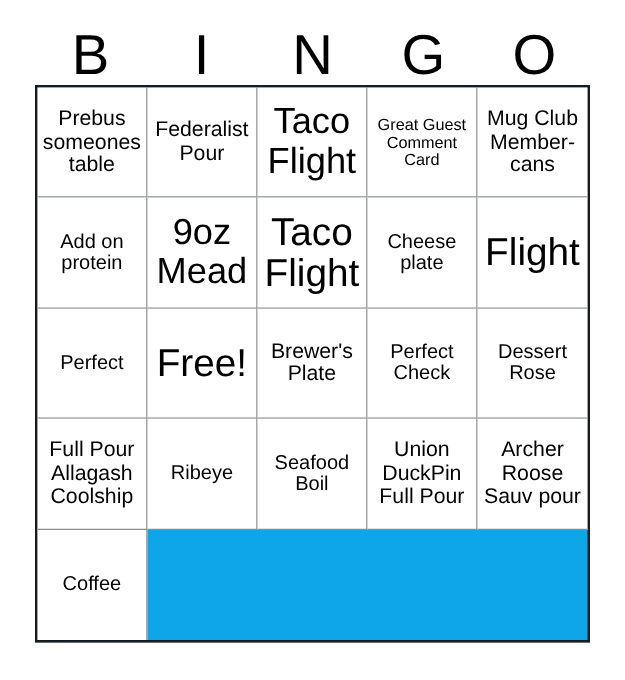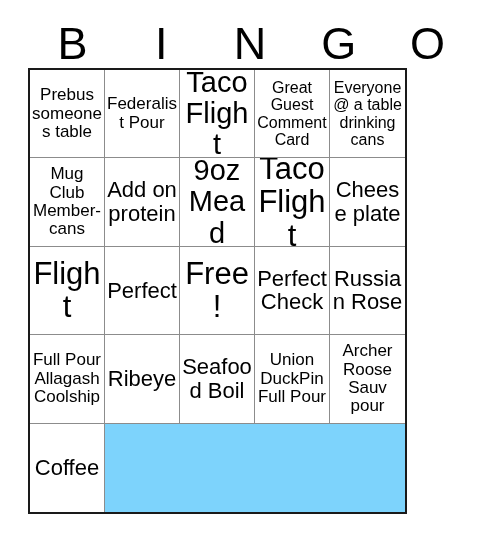--- a/index.html
+++ b/index.html
@@ -39,28 +39,28 @@
     line-height: 1;
     font-weight: 400;
     color: #000000;
     letter-spacing: 0;
   }
   
   .grid {
     position: absolute;
     left: 28px;
     top: 68px;
-    width: 379px;
+    width: 444px;
     height: 446px;
     box-sizing: border-box;
     border: 2px solid #1a1a1a;
     display: grid;
     grid-template-columns: repeat(5, 1fr);
     grid-template-rows: repeat(5, 1fr);
-    background: #7dd3fc;
+    background: #0ea5e9;
   }
   .cell {
     box-sizing: border-box;
     border-right: 1px solid #8c8c8c;
     border-bottom: 1px solid #8c8c8c;
     display: flex;
     align-items: center;
     justify-content: center;
     text-align: center;
     padding: 1px 2px;
@@ -72,23 +72,23 @@
   .cell-text {
     display: block;
     width: 100%;
     line-height: 1.08;
     word-wrap: break-word;
     white-space: pre-line;
   }
   
   .sz-xl .cell-text { font-size: 31px; }
   .sz-lg .cell-text { font-size: 29px; }
-  .sz-md .cell-text { font-size: 22px; }
+  .sz-md .cell-text { font-size: 16px; }
   .sz-sm .cell-text { font-size: 17px; }
-  .sz-xs .cell-text { font-size: 16px; }
+  .sz-xs .cell-text { font-size: 13px; }
 </style>
 </head>
 <body>
 
 <div class="card">
 
   <div class="header-row">
     <div class="header-cell">B</div>
     <div class="header-cell">I</div>
     <div class="header-cell">N</div>
@@ -102,23 +102,20 @@
       </div>
       <div class="cell sz-sm">
         <span class="cell-text">Federalist Pour</span>
       </div>
       <div class="cell sz-lg">
         <span class="cell-text">Taco Flight</span>
       </div>
       <div class="cell sz-xs">
         <span class="cell-text">Great Guest Comment Card</span>
       </div>
-      <div class="cell sz-xs">
-        <span class="cell-text">Everyone @ a table drinking cans</span>
-      </div>
       <div class="cell sz-sm">
         <span class="cell-text">Mug Club Member-
 cans</span>
       </div>
       <div class="cell sz-md">
         <span class="cell-text">Add on protein</span>
       </div>
       <div class="cell sz-lg">
         <span class="cell-text">9oz Mead</span>
       </div>
@@ -130,25 +127,28 @@
       </div>
       <div class="cell sz-xl">
         <span class="cell-text">Flight</span>
       </div>
       <div class="cell sz-md">
         <span class="cell-text">Perfect</span>
       </div>
       <div class="cell sz-xl">
         <span class="cell-text">Free!</span>
       </div>
+      <div class="cell sz-sm">
+        <span class="cell-text">Brewer's Plate</span>
+      </div>
       <div class="cell sz-md">
         <span class="cell-text">Perfect Check</span>
       </div>
       <div class="cell sz-md">
-        <span class="cell-text">Russian Rose</span>
+        <span class="cell-text">Dessert Rose</span>
       </div>
       <div class="cell sz-sm">
         <span class="cell-text">Full Pour Allagash Coolship</span>
       </div>
       <div class="cell sz-md">
         <span class="cell-text">Ribeye</span>
       </div>
       <div class="cell sz-md">
         <span class="cell-text">Seafood Boil</span>
       </div>

